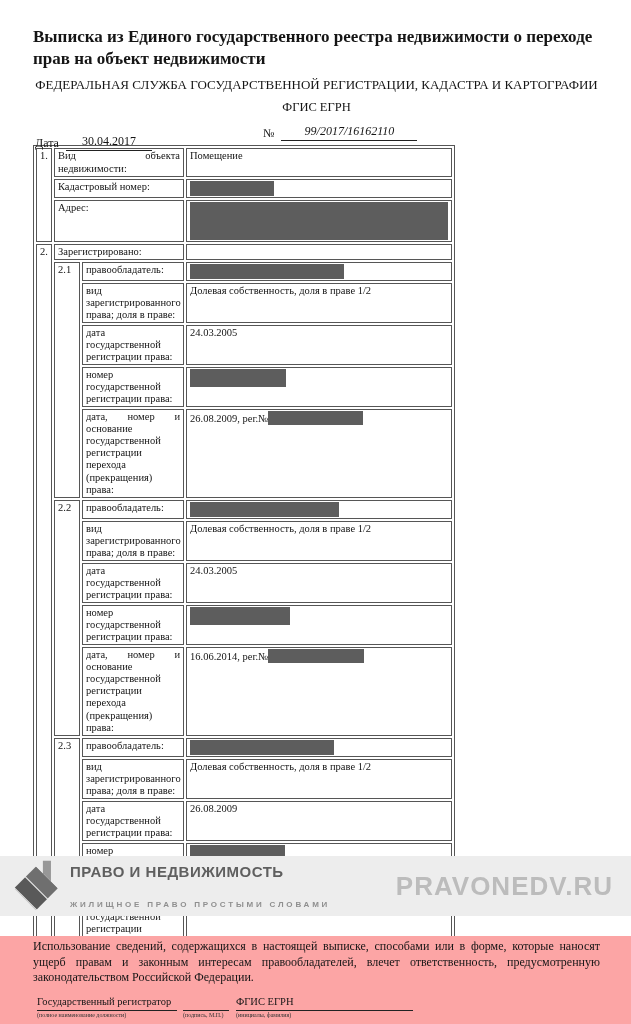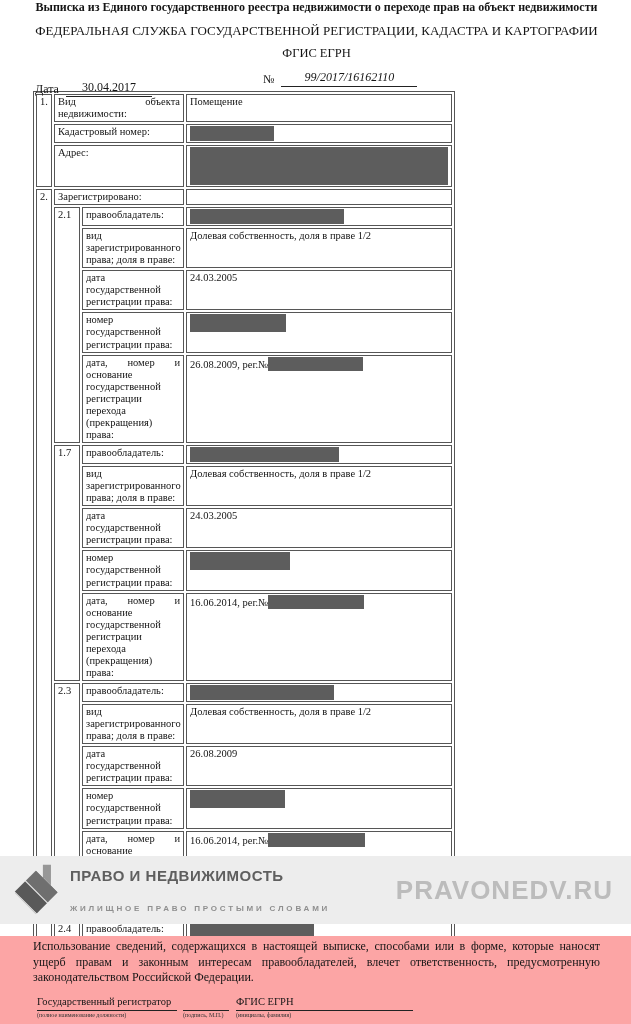--- a/index.html
+++ b/index.html
@@ -1,21 +1,21 @@
 <!DOCTYPE html>
 <html style="--redaction: #5d5d5d; --border: #565656; --band_bg: #ededed; --brand: #5f5f5f; --tagline: #8f8f8f; --site: #bcbcbc;"><head>
 <meta charset="utf-8">
 <style>
   html,body{margin:0;padding:0;background:#fff;}
   .page{position:relative;width:631px;height:1024px;background:#fff;overflow:hidden;
         font-family:"Liberation Serif", serif;color:#151515;}
   .content{margin:0 31px 0 33px;}
 
   
-  .title{text-align:center;font-weight:bold;font-size:12px;line-height:1.3;}
+  .title{margin-top:26px;font-weight:bold;font-size:17px;line-height:1.3;}
   .agency{margin-top:7px;text-align:center;font-size:13px;line-height:1.25;}
   .system{margin-top:7px;text-align:center;font-size:12.5px;}
   .dateline{position:relative;margin-top:9px;height:17px;font-size:12px;}
   .dl-left{position:absolute;left:2px;top:10px;}
   .dl-right{position:absolute;left:230px;top:0;}
   .uline{display:inline-block;border-bottom:1px solid #222;text-align:center;
          margin-left:7px;padding-bottom:1px;vertical-align:bottom;}
   .u-date{width:86px;}
   .u-num{width:136px;font-style:italic;}
 
@@ -29,21 +29,21 @@
                padding:1px 3px;box-sizing:border-box;overflow:hidden;}
   td.num{text-align:left;padding-left:2px;}
   td.lbl{text-align:justify;}
   .bar{background:var(--redaction,#5d5d5d);height:15px;}
   .bar-inline{display:inline-block;height:14px;vertical-align:-3px;}
   .bar-num{height:18px;}
   .addr-cell{height:42px;margin-top:7px;}
   .bar-addr{width:100%;height:38px;}
 
   
-  .band{position:absolute;top:856px;left:0;width:631px;height:68px;
+  .band{position:absolute;top:856px;left:0;width:631px;height:60px;
         background:var(--band_bg,#ededed);display:flex;align-items:center;
         font-family:"Liberation Sans", sans-serif;}
   .band .logo{margin-left:13px;flex:0 0 auto;display:block;}
   .brandbox{margin-left:11px;}
   .brand{font-weight:bold;font-size:15px;letter-spacing:.5px;color:var(--brand,#616161);}
   .tagline{margin-top:20px;font-size:8px;letter-spacing:2.8px;color:var(--tagline,#8f8f8f);font-weight:bold;}
   .site{margin-left:auto;margin-right:18px;font-size:26px;letter-spacing:1px;
         color:var(--site,#b8b8b8);font-weight:bold;}
 
   
@@ -130,21 +130,21 @@
         <td class="val">
               <div class="bar bar-num" style="width:96px"></div>
             </td>
       </tr>
       <tr>
         <td class="lbl">дата, номер и основание государственной регистрации перехода (прекращения) права:</td>
         <td class="val"><span>26.08.2009, рег.№</span><span class="bar bar-inline" style="width:95px"></span></td>
       </tr>
 
       <tr>
-        <td class="num" rowspan="5">1.7</td>
+        <td class="num" rowspan="5">2.2</td>
         <td class="lbl">правообладатель:</td>
         <td class="val">
               <div class="bar" style="width:149px"></div>
             </td>
       </tr>
       <tr>
         <td class="lbl">вид зарегистрированного права; доля в праве:</td>
         <td class="val">Долевая собственность, доля в праве 1/2</td>
       </tr>
       <tr>

